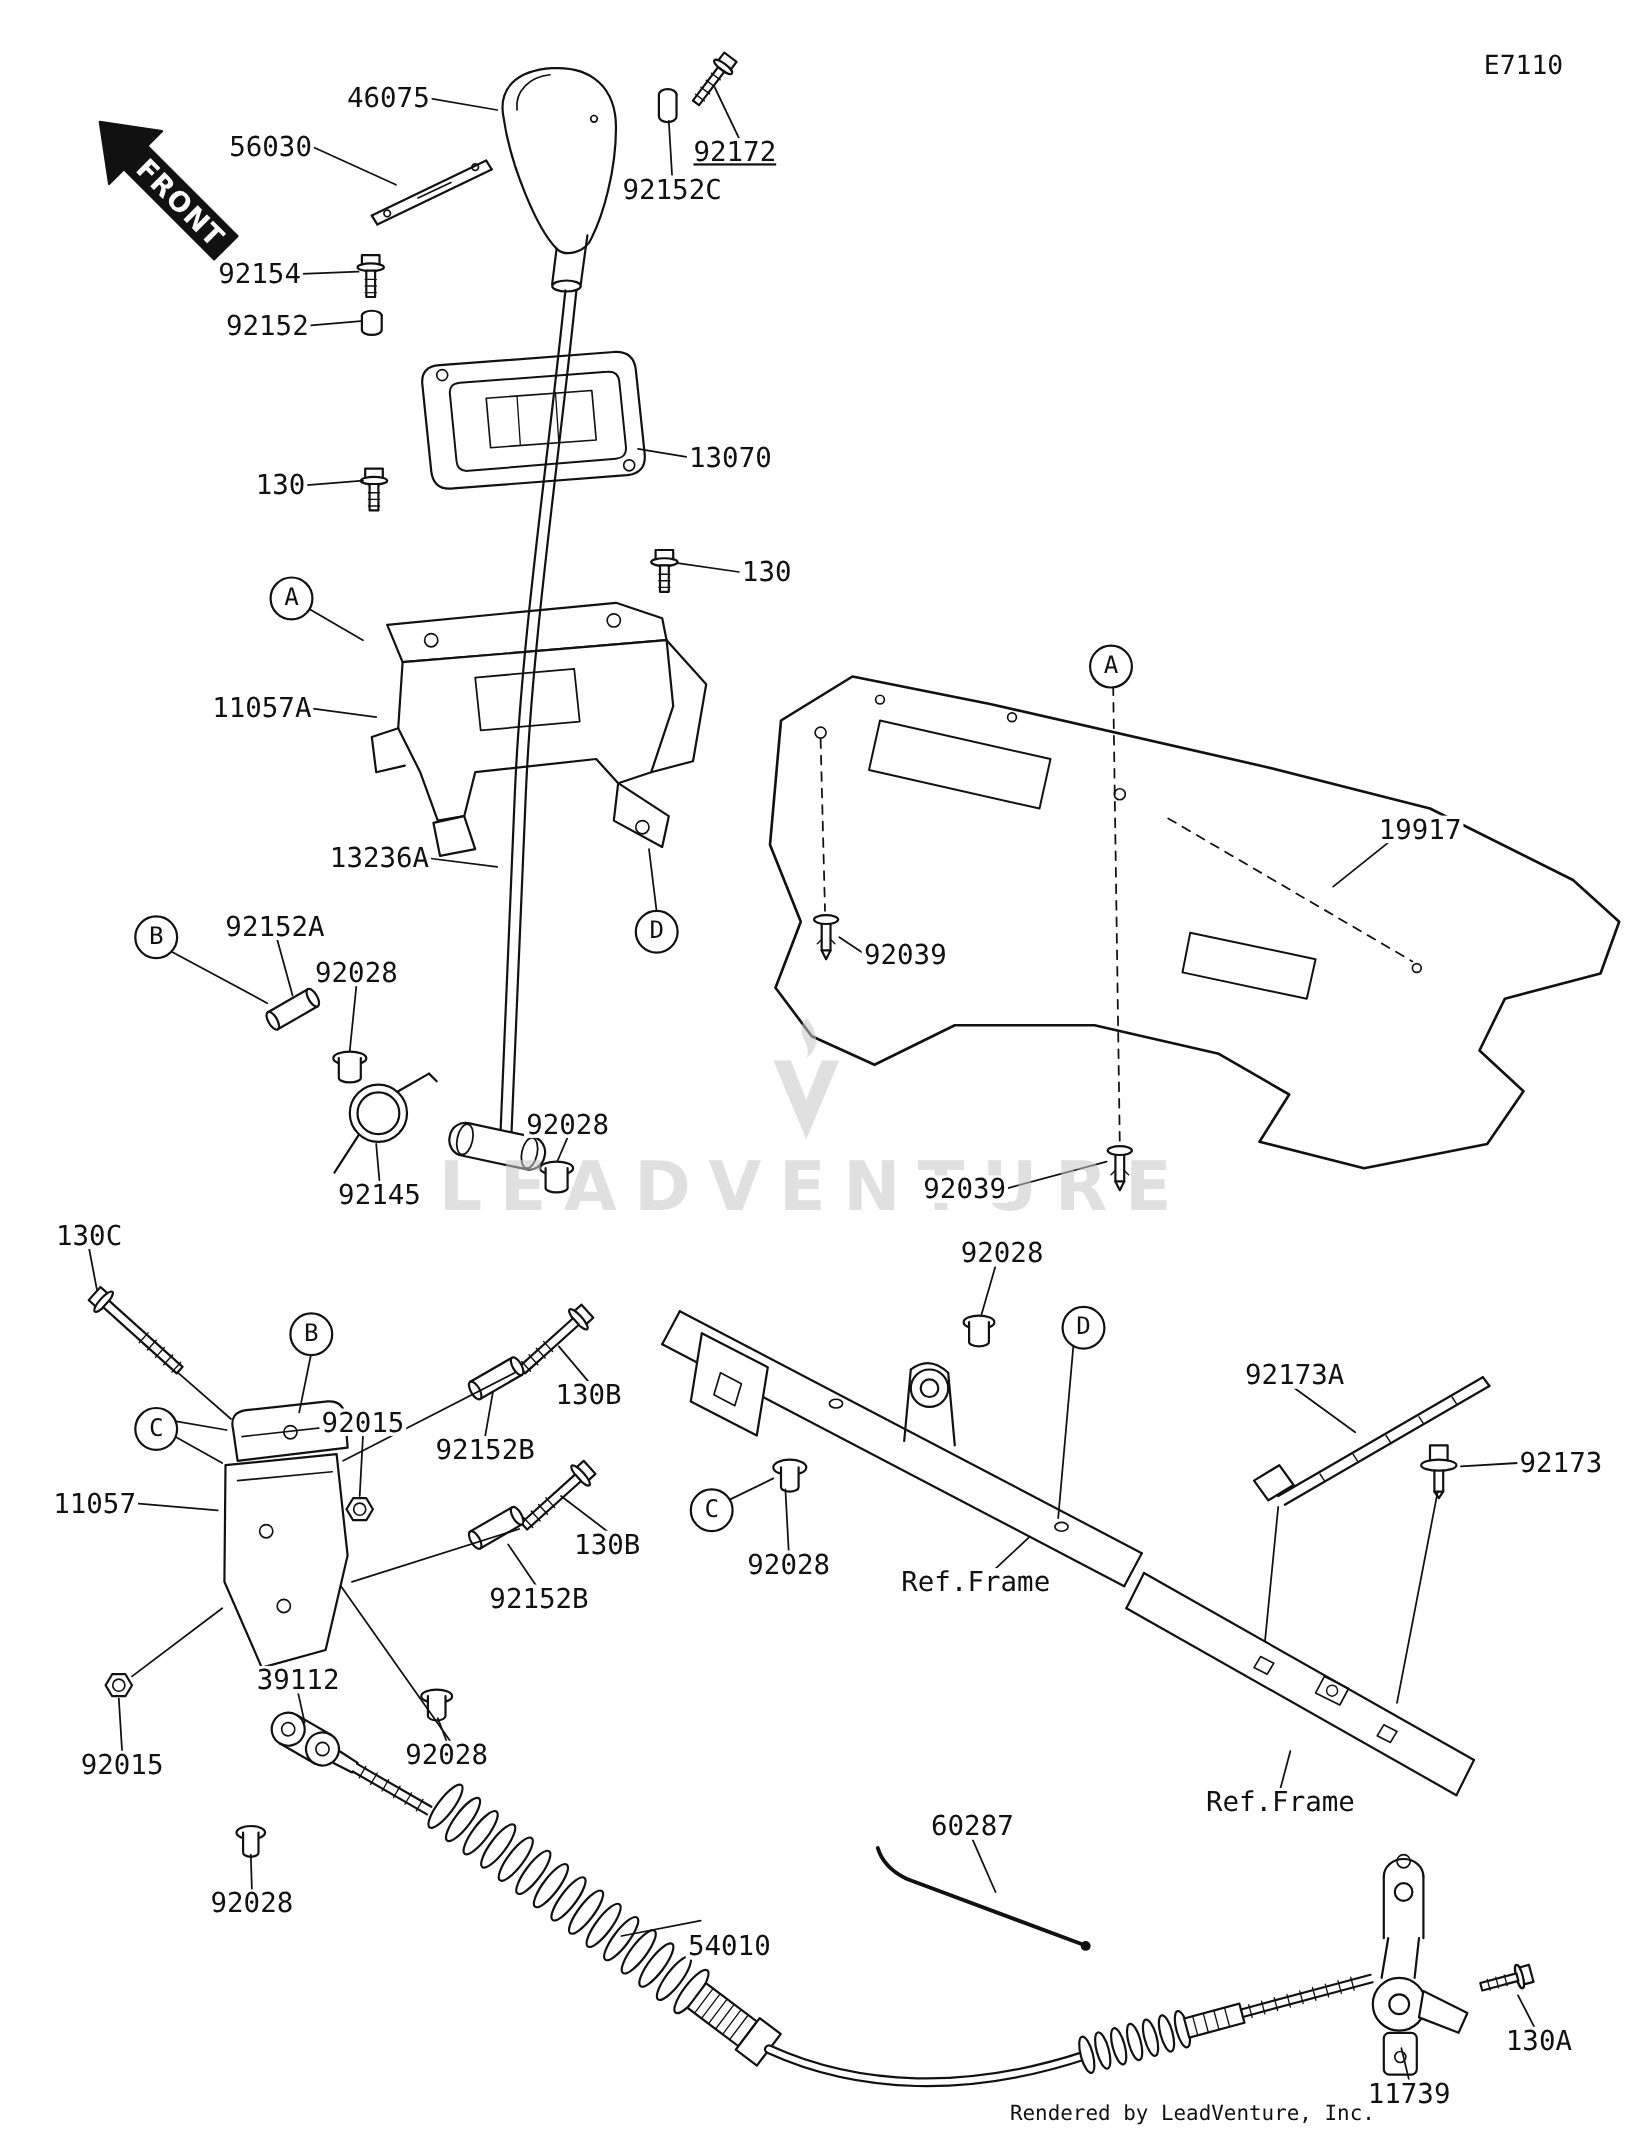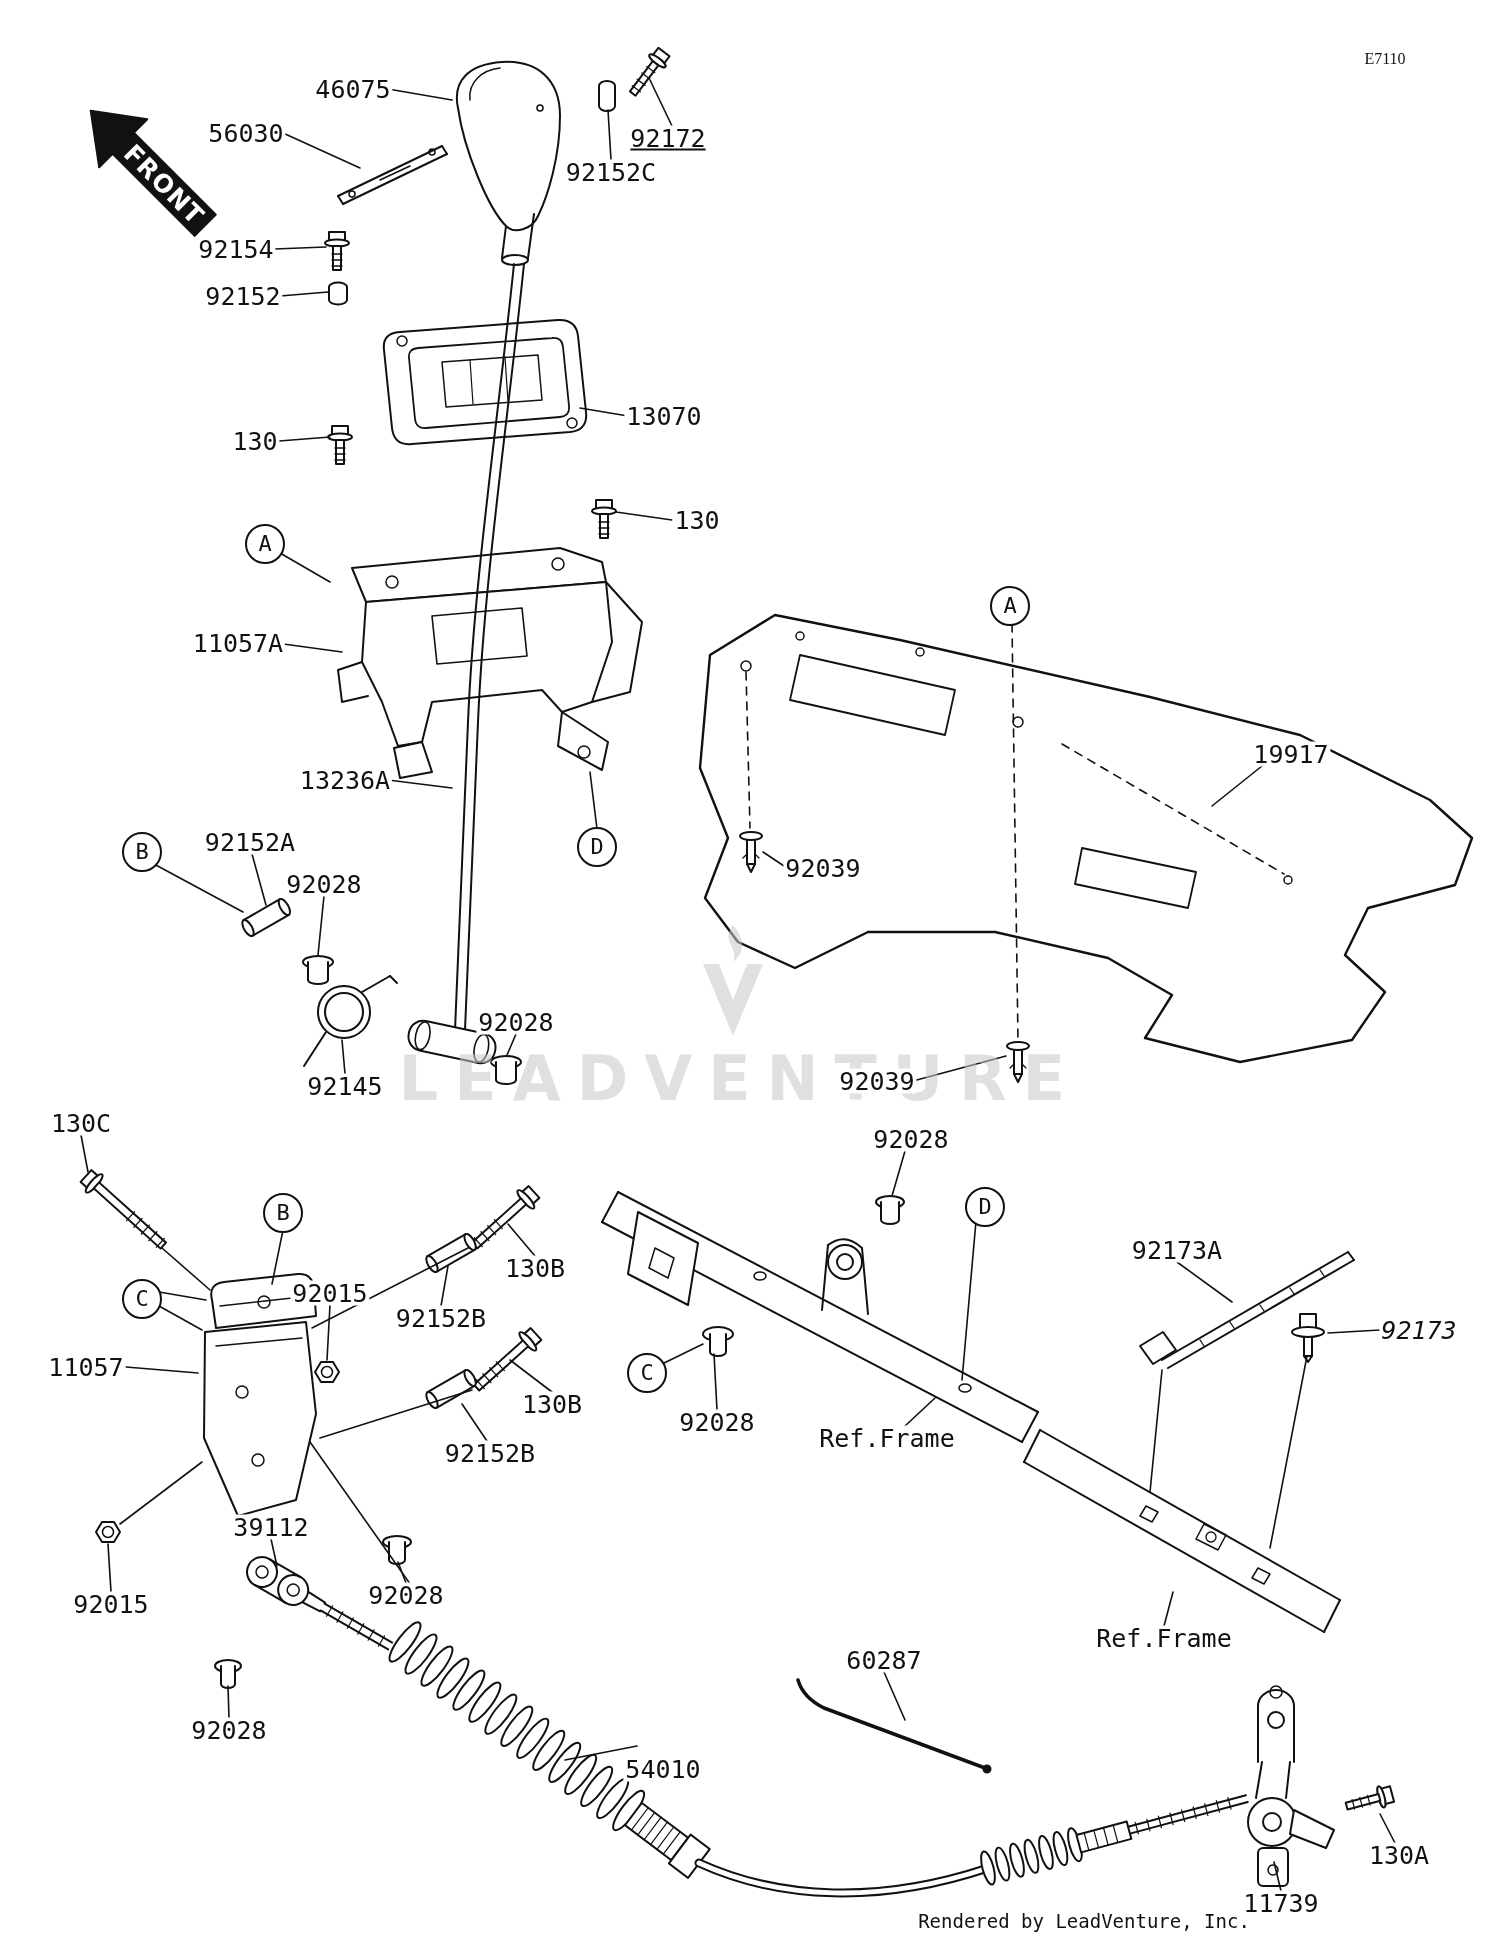--- a/index.html
+++ b/index.html
@@ -6,21 +6,21 @@
   .stage{position:relative;width:1500px;height:1938px;background:#fff;overflow:hidden;
          font-family:"DejaVu Sans Mono",monospace;}
   .stage svg{position:absolute;left:0;top:0;}
   .layer{position:absolute;left:0;top:0;width:100%;height:100%;}
   .part-label{position:absolute;transform:translate(-50%,-50%);font-size:25px;color:#111;
               background:#fff;padding:0 2px;white-space:nowrap;line-height:1;}
   .callout{position:absolute;transform:translate(-50%,-50%);width:36px;height:36px;
            border:2.5px solid #111;border-radius:50%;display:flex;align-items:center;
            justify-content:center;font-size:22px;color:#111;background:#fff;line-height:1;}
   .diagram-code{position:absolute;left:1385px;top:59px;transform:translate(-50%,-50%);
-                font-size:16px;color:#111;font-family:Liberation Serif, serif;}
+                font-size:24px;color:#111;}
   .credit{position:absolute;left:1084px;top:1921px;transform:translate(-50%,-50%);
           font-size:19px;color:#111;white-space:nowrap;}
   .wmark-text{font-family:"DejaVu Sans",sans-serif;font-weight:bold;}
 </style>
 </head>
 <body>
 
 <div class="stage">
 
 <svg width="1500" height="1938" viewBox="0 0 1500 1938">
@@ -510,21 +510,21 @@
       <span class="part-label" style="left: 86px; top: 1367px;">11057</span>
       <span class="part-label" style="left: 111px; top: 1604px;">92015</span>
       <span class="part-label" style="left: 271px; top: 1527px;">39112</span>
       <span class="part-label" style="left: 406px; top: 1595px;">92028</span>
       <span class="part-label" style="left: 229px; top: 1730px;">92028</span>
       <span class="part-label" style="left: 663px; top: 1736px; margin-top: 33px;">54010</span>
       <span class="part-label" style="left: 911px; top: 1139px;">92028</span>
       <span class="part-label" style="left: 717px; top: 1422px;">92028</span>
       <span class="part-label" style="left: 887px; top: 1438px;">Ref.Frame</span>
       <span class="part-label" style="left: 1177px; top: 1250px;">92173A</span>
-      <span class="part-label" style="left: 1419px; top: 1330px; font-style: italic;">92173</span>
+      <span class="part-label" style="left: 1419px; top: 1330px;">92173</span>
       <span class="part-label" style="left: 1164px; top: 1638px;">Ref.Frame</span>
       <span class="part-label" style="left: 884px; top: 1660px;">60287</span>
       <span class="part-label" style="left: 1281px; top: 1903px;">11739</span>
       <span class="part-label" style="left: 1399px; top: 1855px;">130A</span>
       <span class="callout" style="left: 265px; top: 544px;">A</span>
       <span class="callout" style="left: 597px; top: 847px;">D</span>
       <span class="callout" style="left: 142px; top: 852px;">B</span>
       <span class="callout" style="left: 1010px; top: 606px;">A</span>
       <span class="callout" style="left: 283px; top: 1213px;">B</span>
       <span class="callout" style="left: 142px; top: 1299px;">C</span>

